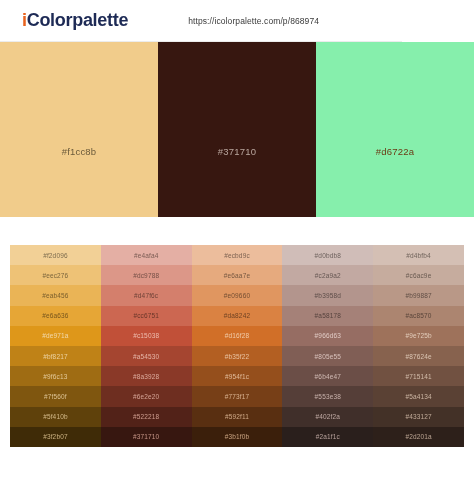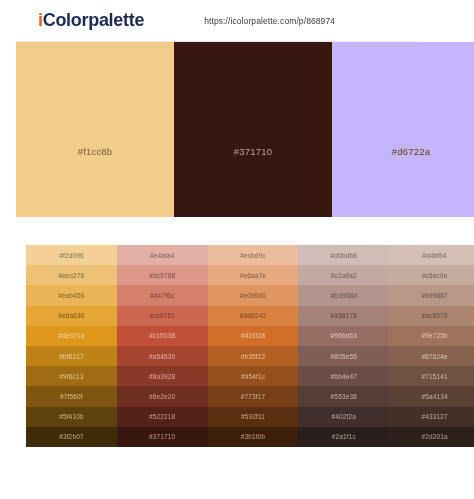--- a/index.html
+++ b/index.html
@@ -2,21 +2,21 @@
 <html><head>
 <meta charset="utf-8">
 <style>
   html,body{margin:0;padding:0;}
   body{
     width:474px;height:499px;
     background:#ffffff;
     font-family:"Liberation Sans", sans-serif;
     overflow:hidden;
   }
-  .page{position:relative;width:402px;height:499px;background:#fff;padding-left:16px;}
+  .page{position:relative;width:402px;height:499px;background:#fff;}
 
   
   .header{
     height:42px;
     background:#ffffff;
     display:flex;
     align-items:center;
     border-bottom:1px solid #ececec;
     box-sizing:border-box;
   }
@@ -89,21 +89,21 @@
     <div class="url">https://icolorpalette.com/p/868974</div>
   </div>
 
   <div class="main-strip" id="main-strip">
       <div class="main-sw" style="background: rgb(241, 204, 139);">
         <span class="hex" style="color: rgb(107, 90, 58);">#f1cc8b</span>
       </div>
       <div class="main-sw" style="background: rgb(55, 23, 16);">
         <span class="hex" style="color: rgb(185, 166, 158);">#371710</span>
       </div>
-      <div class="main-sw" style="background: #c4b5fd;">
+      <div class="main-sw" style="background: #86efac;">
         <span class="hex" style="color: rgb(107, 58, 20);">#d6722a</span>
       </div>
     </div>
 
   <div class="gap"></div>
 
   <div class="grid-wrap" id="grid-wrap">
       <div class="grid-row">
         <div class="cell" style="background: rgb(242, 208, 150);">
           <span style="color: rgb(125, 108, 78);">#f2d096</span>

